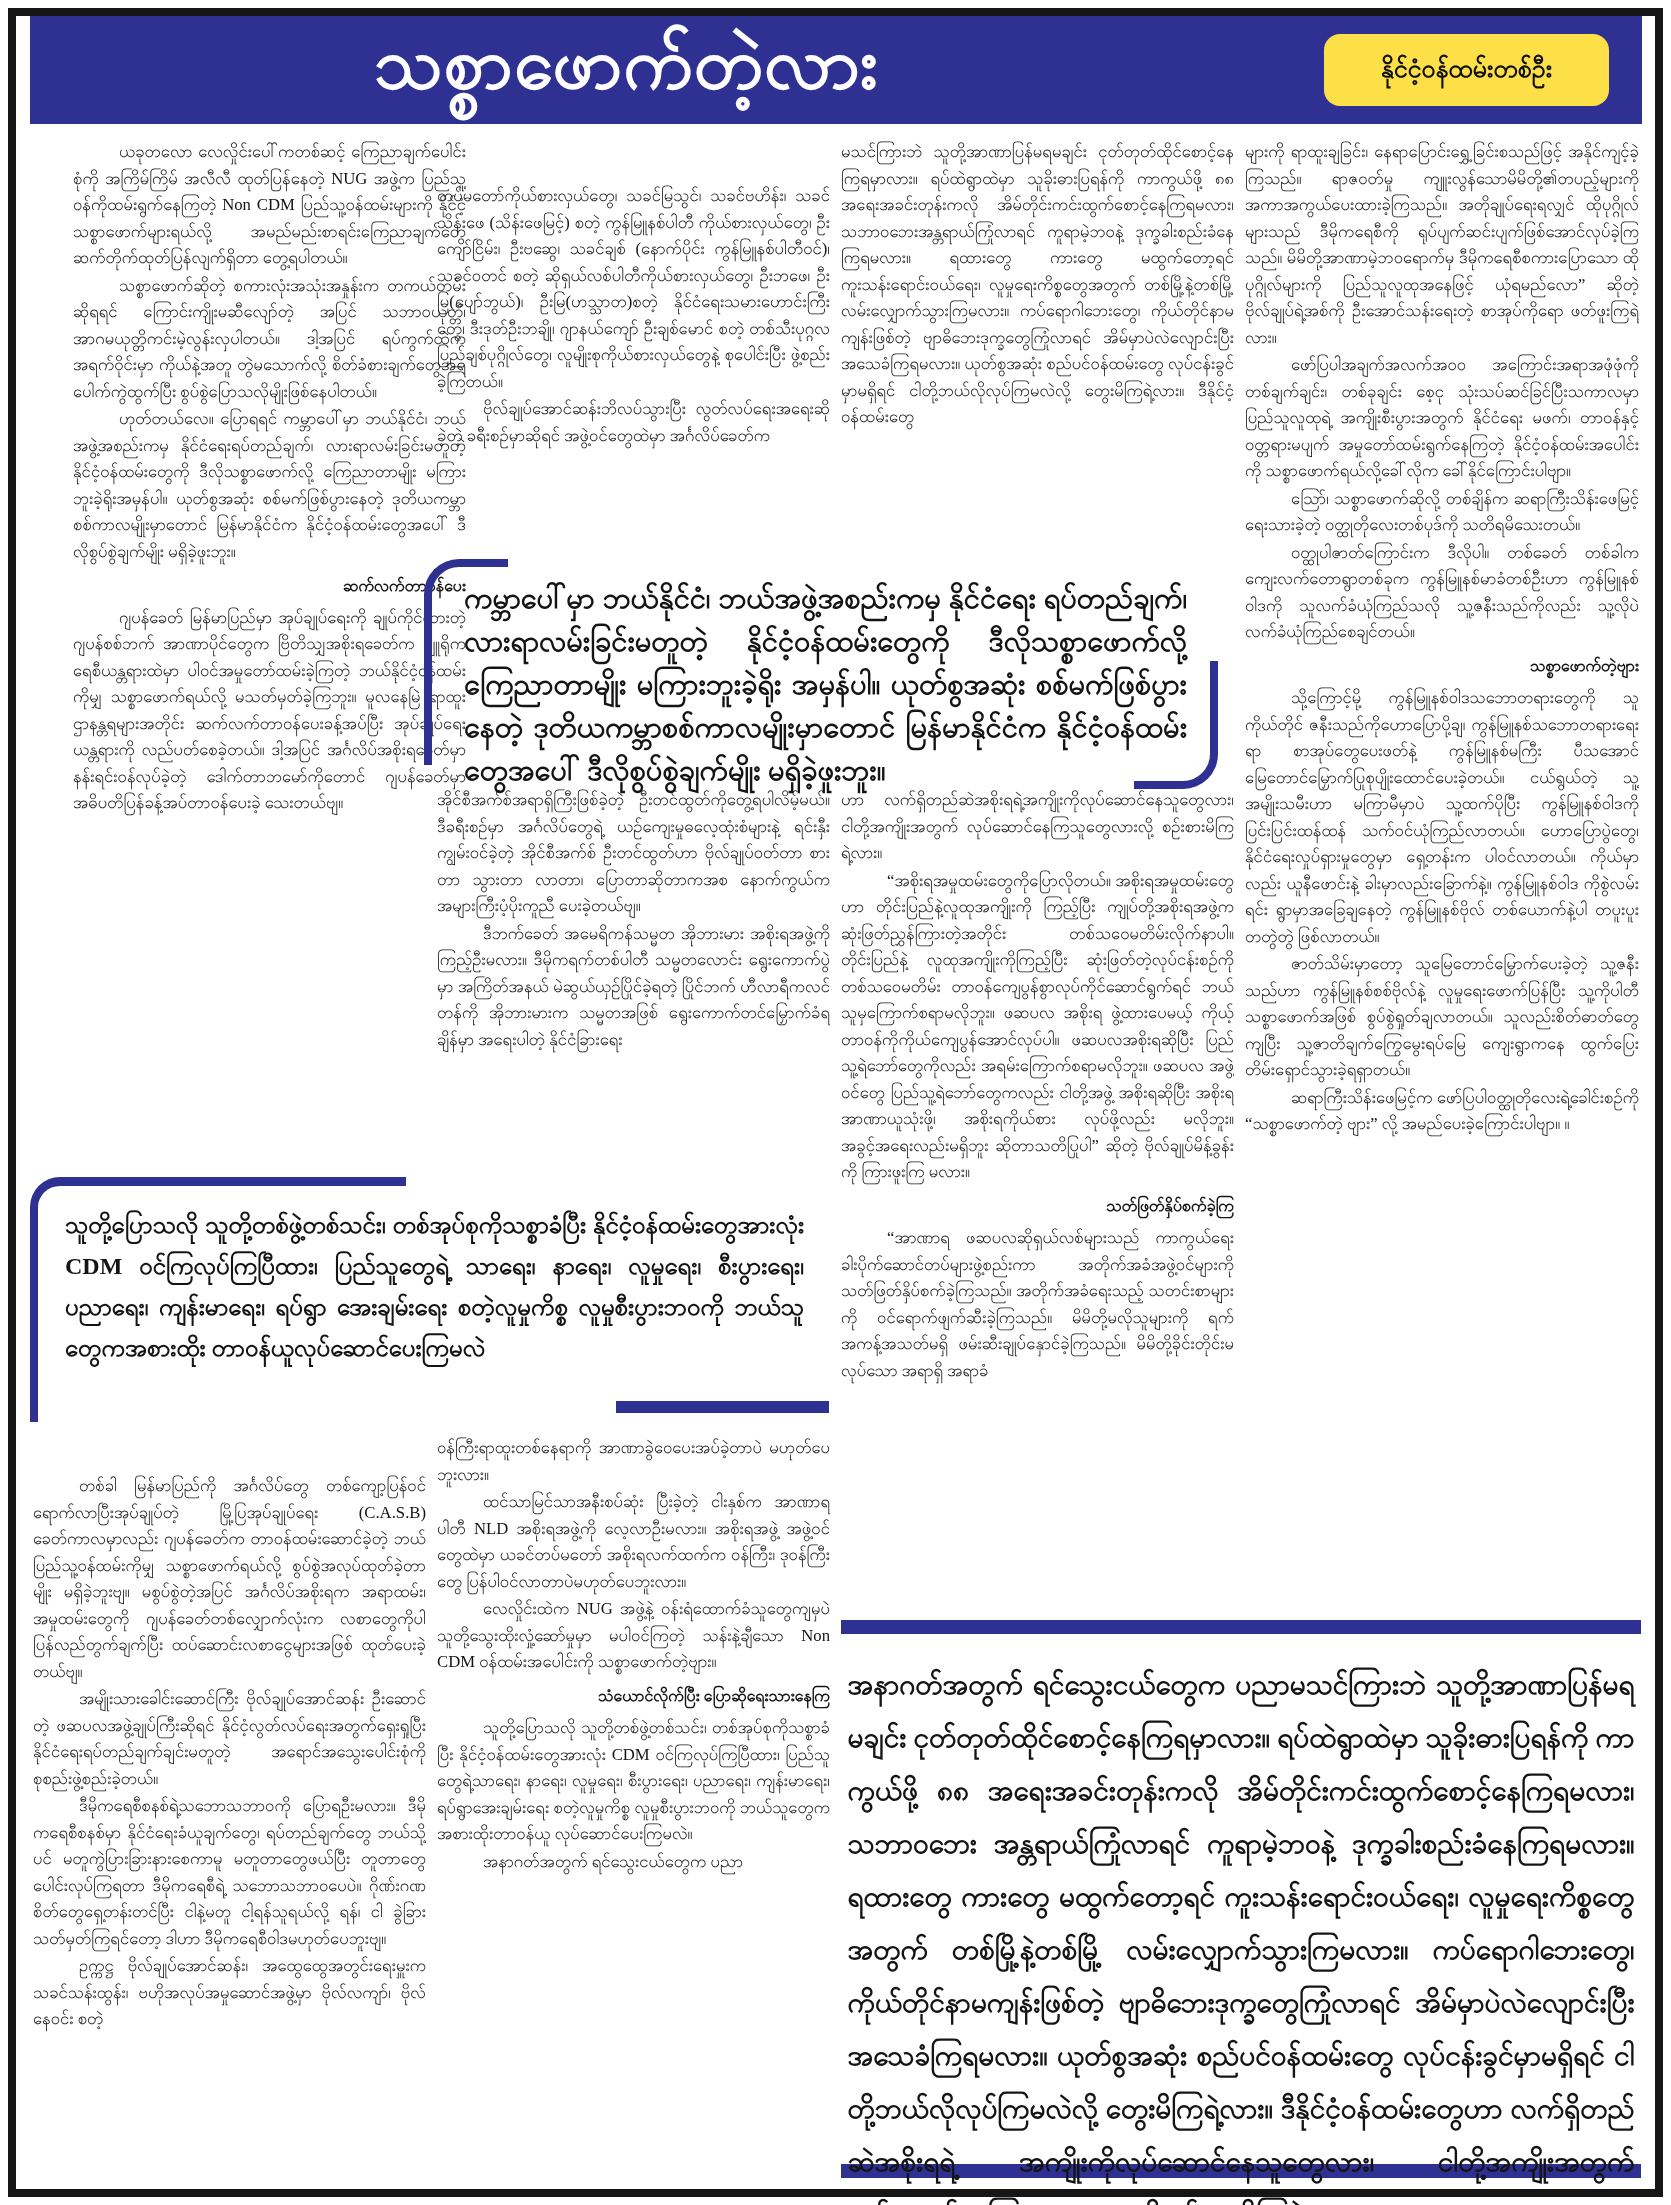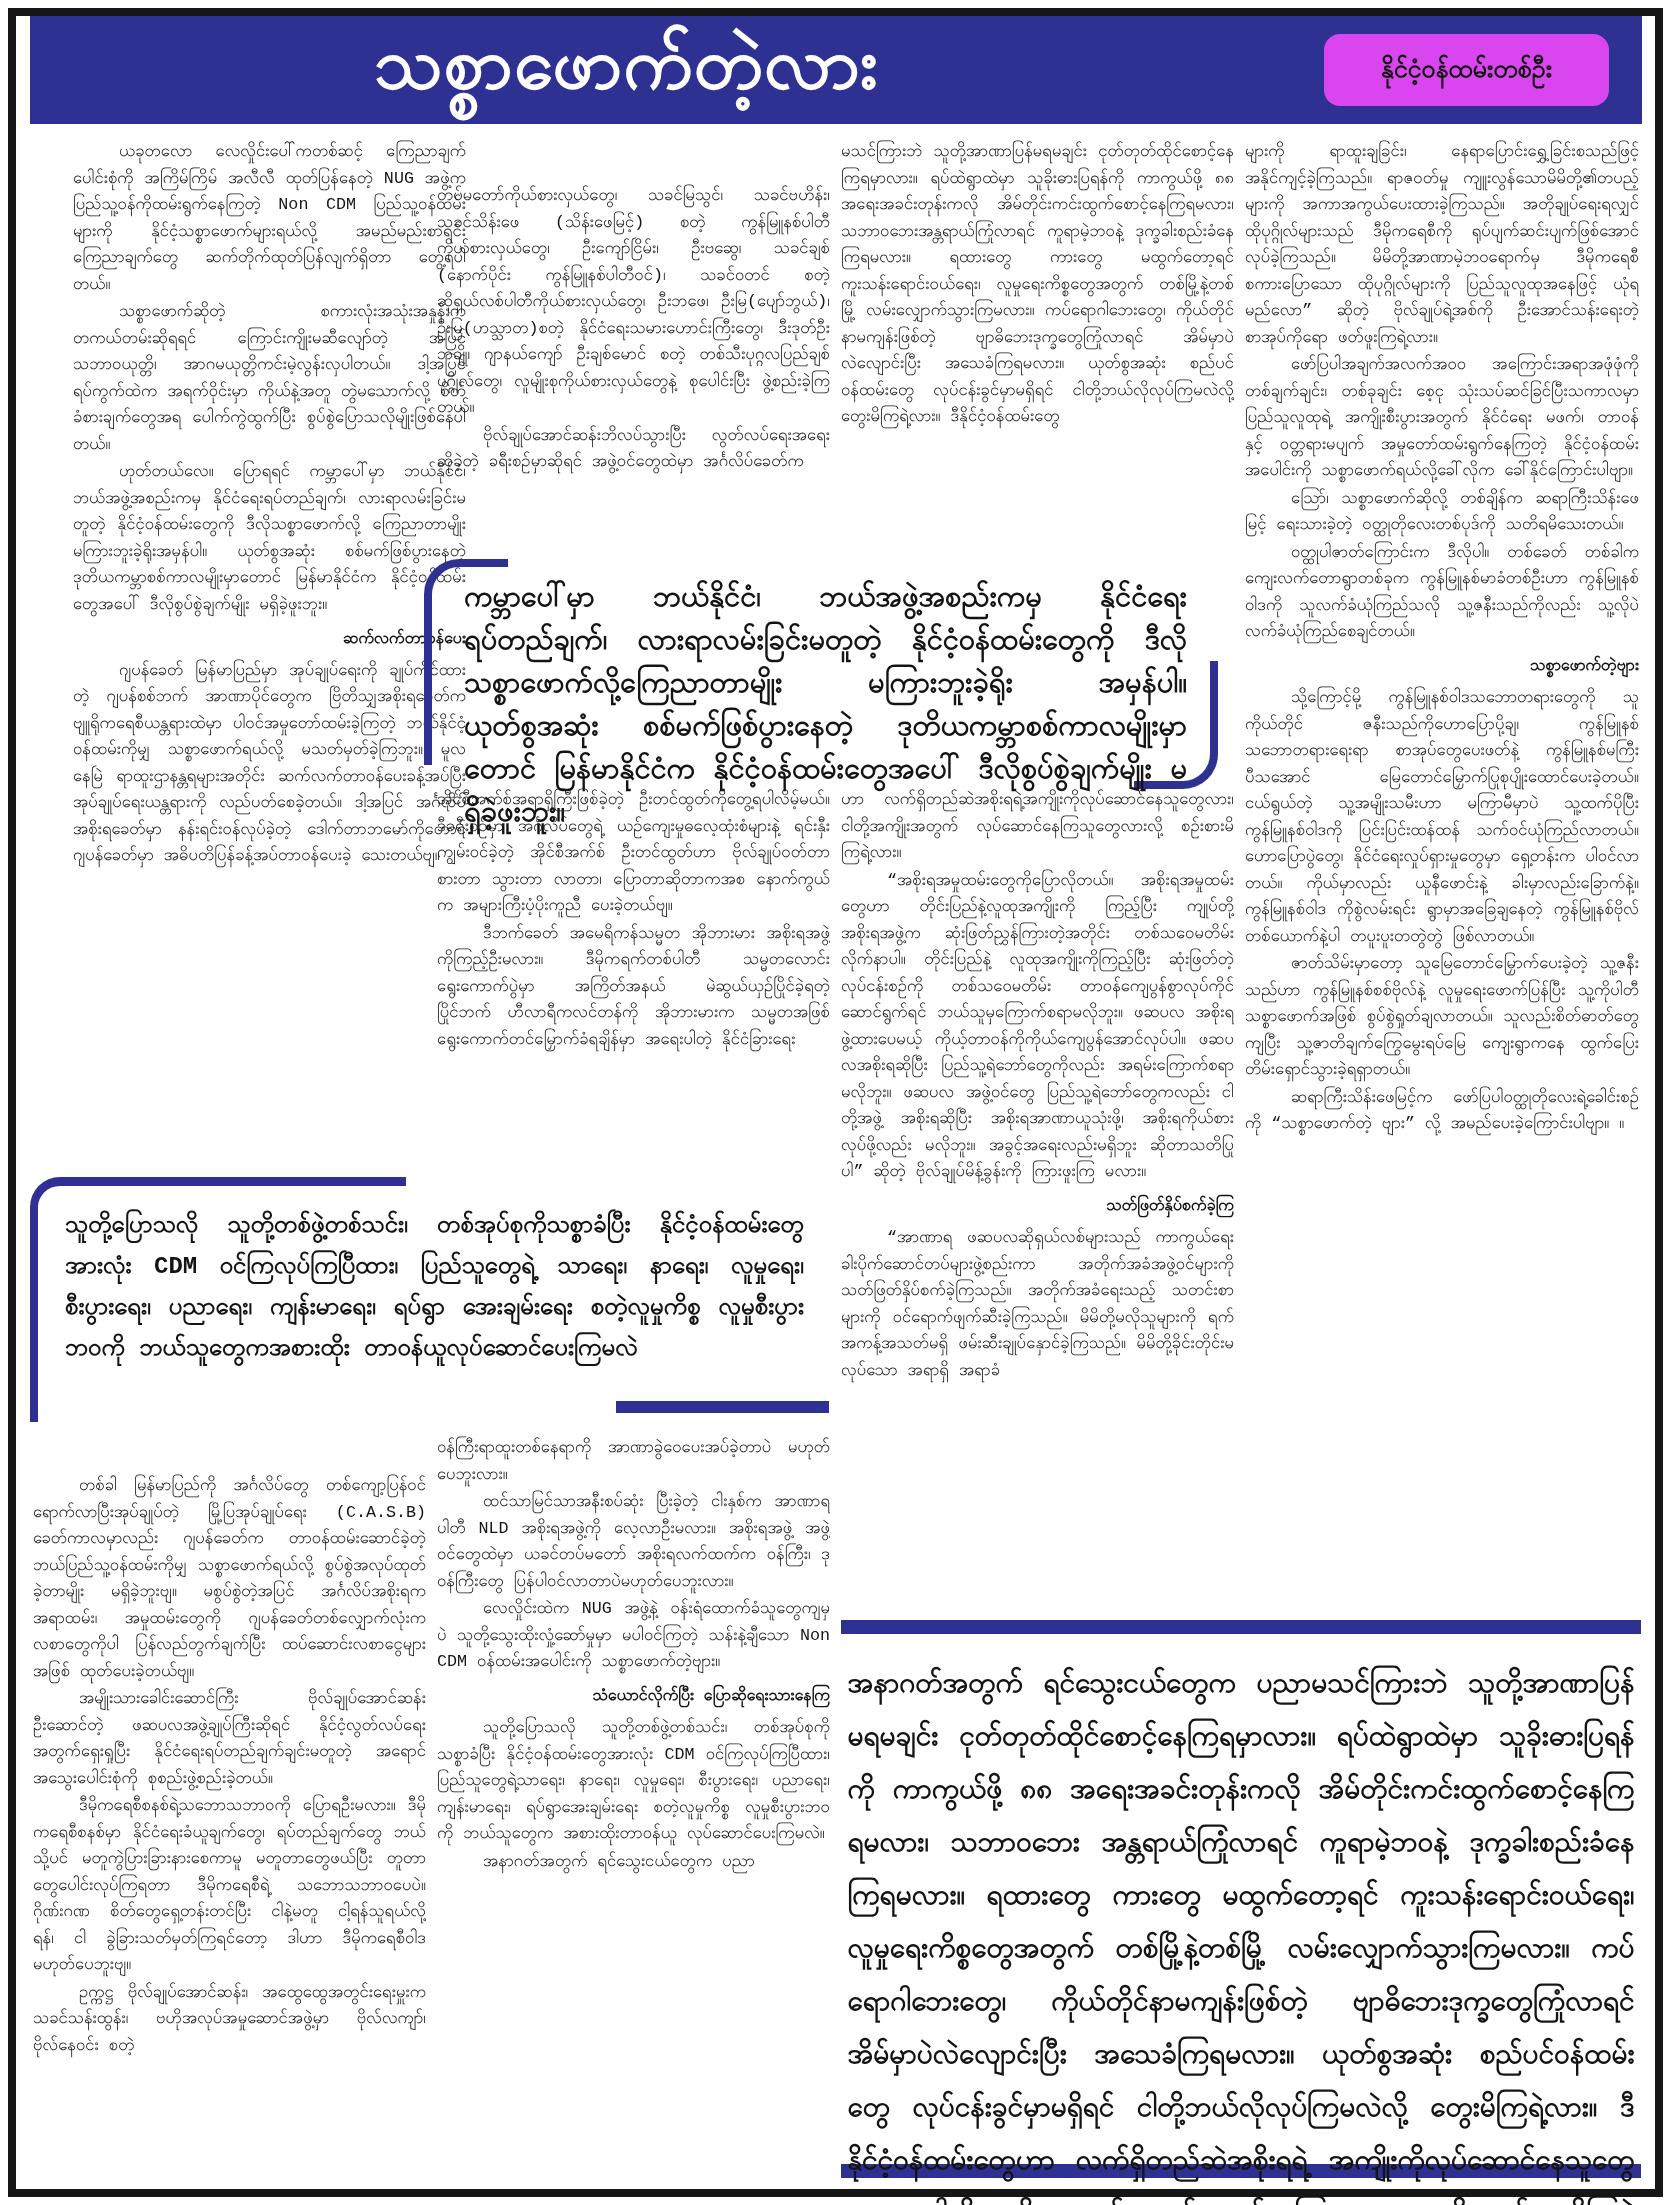--- a/index.html
+++ b/index.html
@@ -1,23 +1,23 @@
 <!DOCTYPE html>
 <html style="font-size:8.6px"><head>
 <meta charset="utf-8">
 <style>
   html,body{margin:0;padding:0;background:#e8e8e8;}
   #page{position:relative;width:1671px;height:2205px;background:#ffffff;
-        font-family:Liberation Mono, monospace;color:#141414;overflow:hidden;}
+        font-family:Liberation Serif, serif;color:#141414;overflow:hidden;}
   .frame{position:absolute;left:7.6px;top:7.6px;right:7.6px;bottom:7.6px;border:8.6px solid #161616;pointer-events:none;}
   
   .header-bar{position:absolute;left:30px;top:16px;width:1612px;height:108px;background:#2e3192;}
   .header-title{position:absolute;left:37%;top:50%;transform:translate(-50%,-50%);
         color:#ffffff;font-weight:bold;font-size:71px;white-space:nowrap;letter-spacing:1.1px;}
-  .badge{position:absolute;right:33px;top:18px;width:285px;height:72px;background:#d946ef;border-radius:16px;
+  .badge{position:absolute;right:33px;top:18px;width:285px;height:72px;background:#fde047;border-radius:16px;
         display:flex;align-items:center;justify-content:center;}
   .badge span{font-weight:bold;font-size:25px;color:#111;white-space:nowrap;}
   
   .colseg{position:absolute;overflow:hidden;text-align:justify;font-size:16.7px;line-height:26.5px;}
   .para{margin:0 0 1.1px 0;text-indent:46px;}
   .cont{text-indent:0;}
   .sect-h{font-weight:bold;text-align:right;text-indent:0;margin:7.6px 0 5.4px 0;font-size:16px;}
   
   .pq{position:absolute;}
   .pq .txt{position:relative;z-index:2;font-weight:bold;text-align:justify;}

